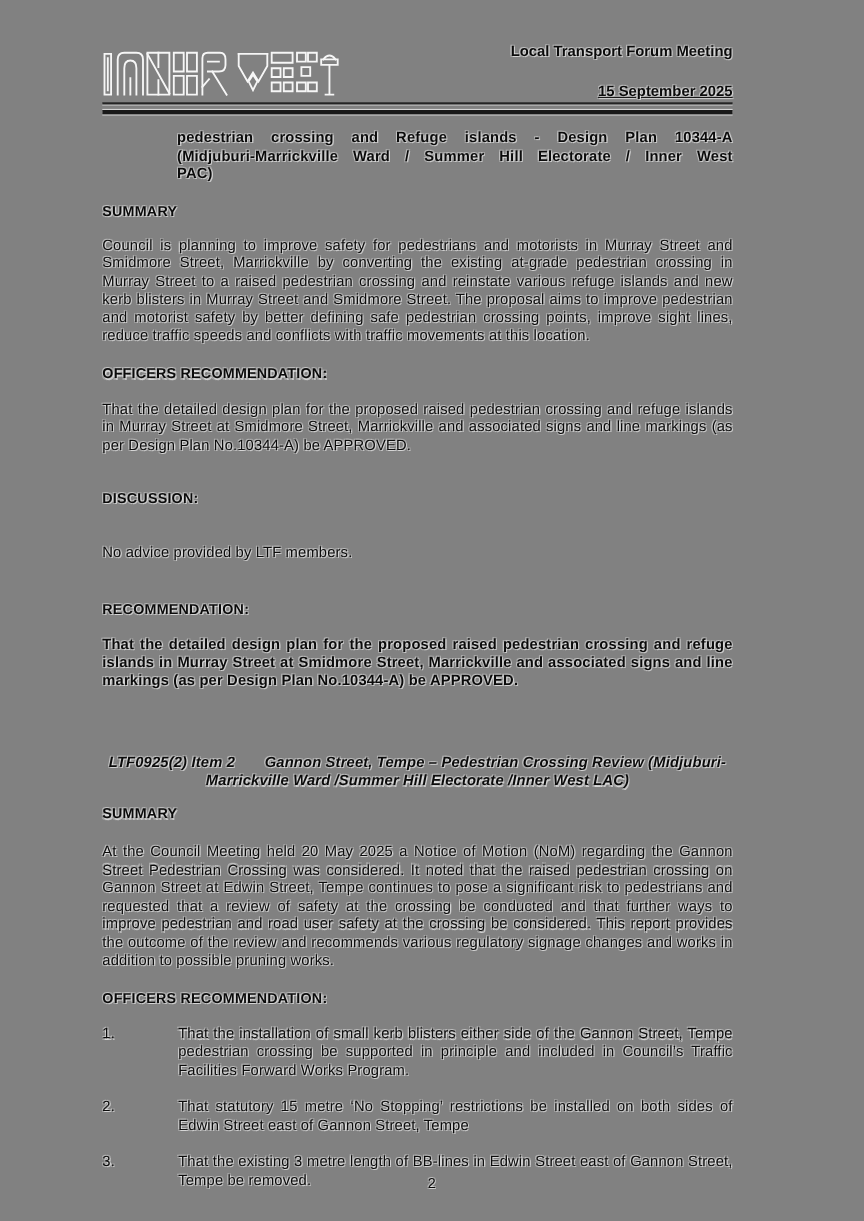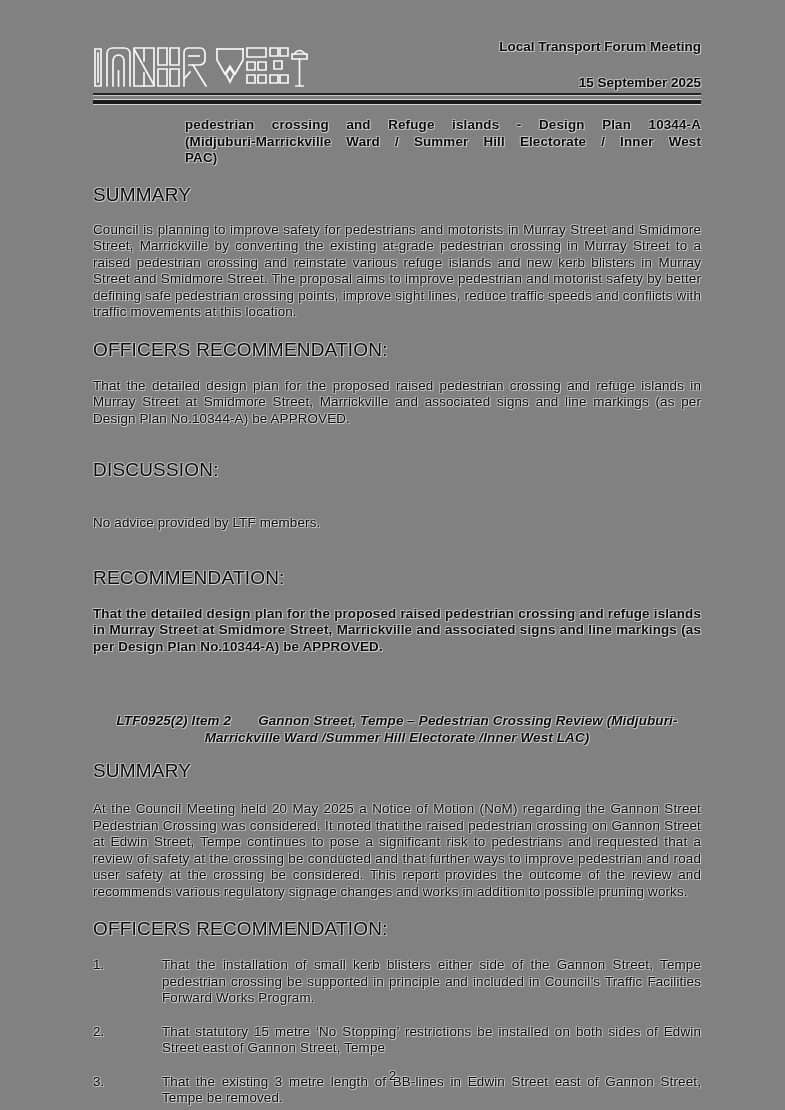--- a/index.html
+++ b/index.html
@@ -7,21 +7,21 @@
     width: 785px; height: 1110px;
     background: #818181;
     overflow: hidden;
     font-family: "Liberation Sans", "DejaVu Sans", sans-serif;
     color: #0b0b0b;
     -webkit-font-smoothing: antialiased;
   }
   .page {
     box-sizing: border-box;
     width: 785px; height: 1110px;
-    padding: 0 84px 0 93px;
+    padding: 0 119px 0 93px;
     position: relative;
   }
   
   .halo {
     text-shadow:
       1px 1px 0 rgba(255,255,255,.55),
      -1px -1px 0 rgba(255,255,255,.40),
       1px -1px 0 rgba(255,255,255,.28),
      -1px 1px 0 rgba(255,255,255,.28);
   }
@@ -31,38 +31,38 @@
     align-items: flex-start;
     padding-top: 38px;
   }
   .logo-svg { width: 216px; height: 45px; margin-top: 7px; display: block; }
   .logo-svg * { vector-effect: non-scaling-stroke; }
   .header-right { text-align: right; }
   .meeting-title {
     font-weight: bold; font-size: 13.5px; line-height: 15px; margin-top: 1px;
   }
   .meeting-date {
-    font-weight: bold; font-size: 13.5px; line-height: 15px; margin-top: 21px;
+    font-weight: bold; font-size: 13.5px; line-height: 15px; margin-top: 21px; text-decoration: underline;
   }
   .rule { margin-top: 3px; }
   .rule-thin {
     height: 2px; background: #242424;
     box-shadow: 0 1px 0 rgba(255,255,255,.55);
   }
   .rule-thick {
     margin-top: 5px; height: 4px; background: #191919;
     box-shadow: 0 -1px 0 rgba(255,255,255,.65), 0 1px 0 rgba(255,255,255,.65);
   }
   .body-text { font-size: 13.4px; line-height: 16.5px; letter-spacing: .15px; }
   .jp { text-align: justify; }
   .force-just { text-align: justify; text-align-last: justify; }
   .bold { font-weight: bold; }
 
-  .item-title-block { margin-top: 13px; margin-left: 92px; }
-  .sec-heading { font-weight: normal; font-size: 19px; letter-spacing: .2px; }
+  .item-title-block { margin-top: 13px; margin-left: 68px; }
+  .sec-heading { font-weight: bold; font-size: 13px; letter-spacing: .2px; }
 
   .mt-summary1   { margin-top: 17px; }
   .mt-para1      { margin-top: 16px; }
   .mt-off1       { margin-top: 18px; }
   .mt-offp1      { margin-top: 17px; }
   .mt-disc       { margin-top: 32px; }
   .mt-discp      { margin-top: 34px; }
   .mt-rec        { margin-top: 35px; }
   .mt-recp       { margin-top: 17px; }
   .mt-item2      { margin-top: 58px; }

